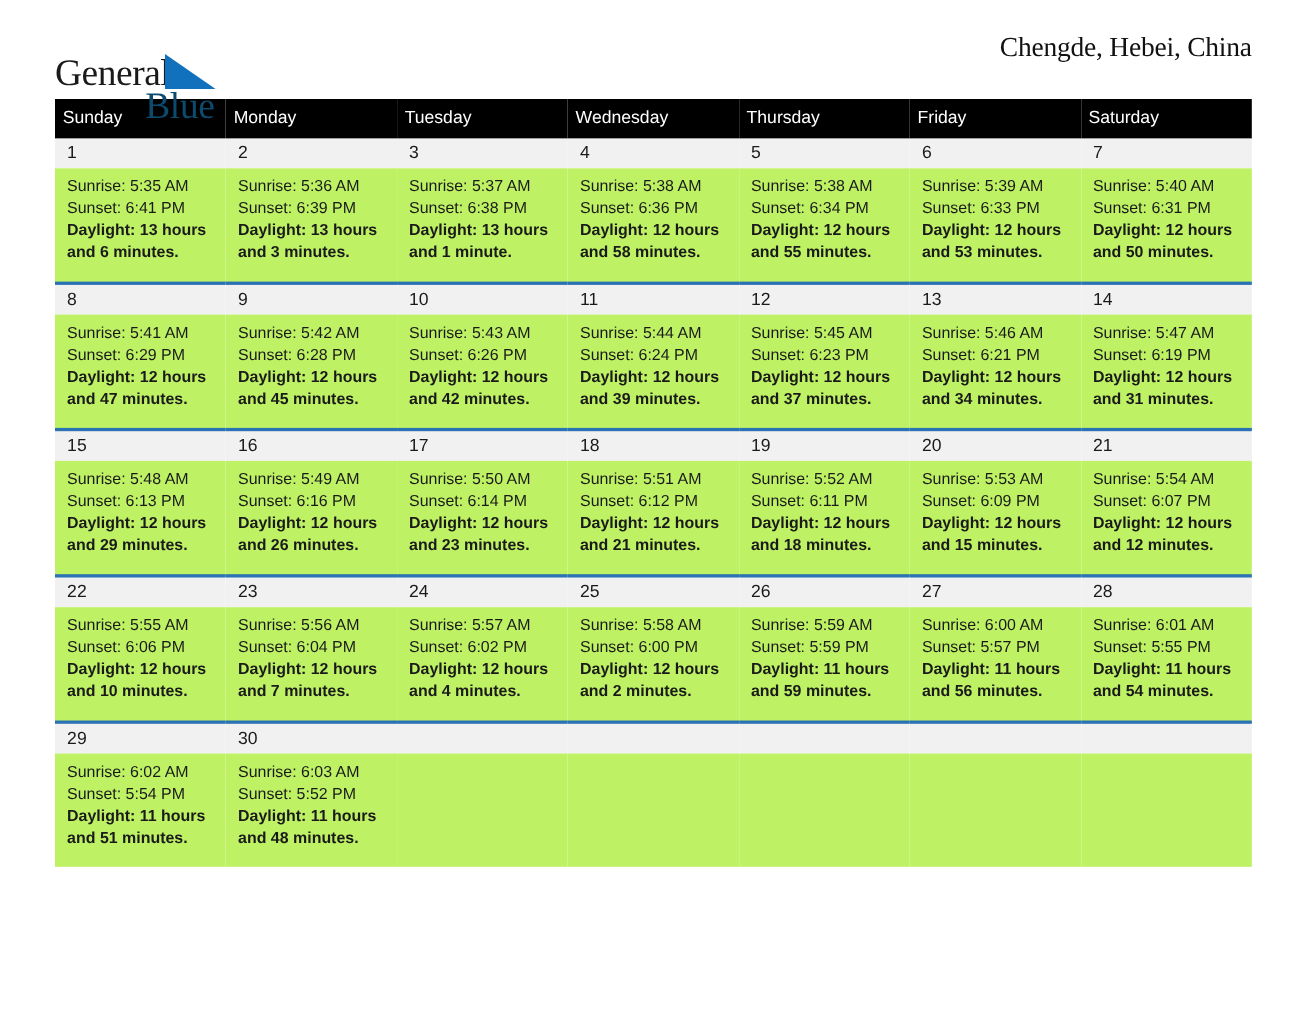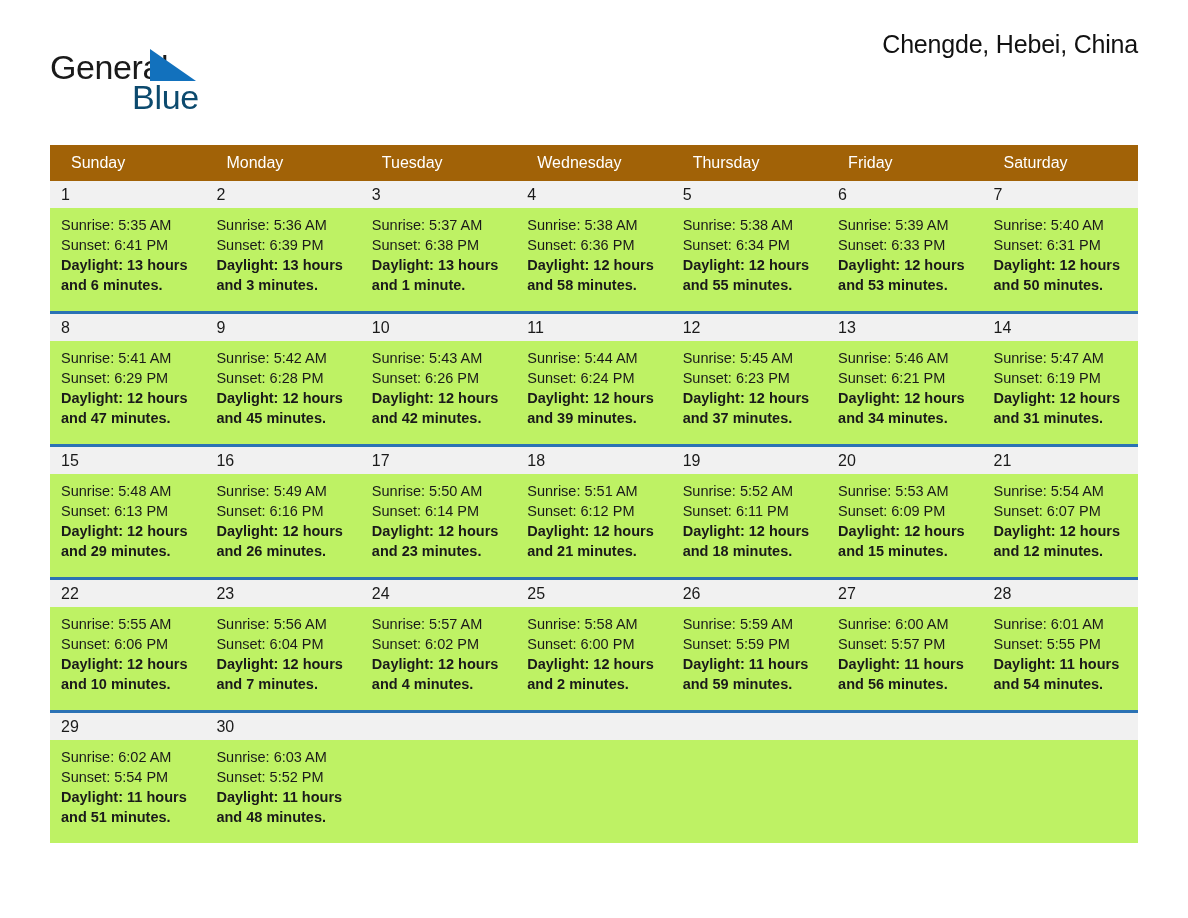--- a/index.html
+++ b/index.html
@@ -19,25 +19,26 @@
   .page {
     position: relative;
     width: 1188px;
     height: 918px;
     padding: 0 50px;
   }
 
   
   .header {
     position: relative;
-    height: 145px;
+    height: 90px;
     display: flex;
     align-items: flex-start;
     justify-content: space-between;
     padding-top: 8px;
+    font-family: Liberation Serif, serif;
   }
 
   .logo {
     position: relative;
     width: 230px;
     height: 95px;
     padding-top: 42px;
   }
   .logo-line1 {
     position: relative;
@@ -90,26 +91,26 @@
 
   
   .calendar {
     width: 1088px;
     border-collapse: collapse;
     table-layout: fixed;
   }
   .calendar col { width: 155.43px; }
 
   thead th {
-    background: #a16207;
+    background: #000000;
     color: #fff;
     font-size: 16px;
     font-weight: 400;
     text-align: left;
-    padding: 9px 0 9px 21px;
+    padding: 9px 0 9px 7px;
     height: 35px;
     vertical-align: middle;
   }
 
   .week-row .daynum-cell {
     background: #f1f1f1;
     border-top: 3px solid #2b72b4;
     padding: 4px 0 3px 11px;
     font-size: 16px;
     line-height: 20px;

